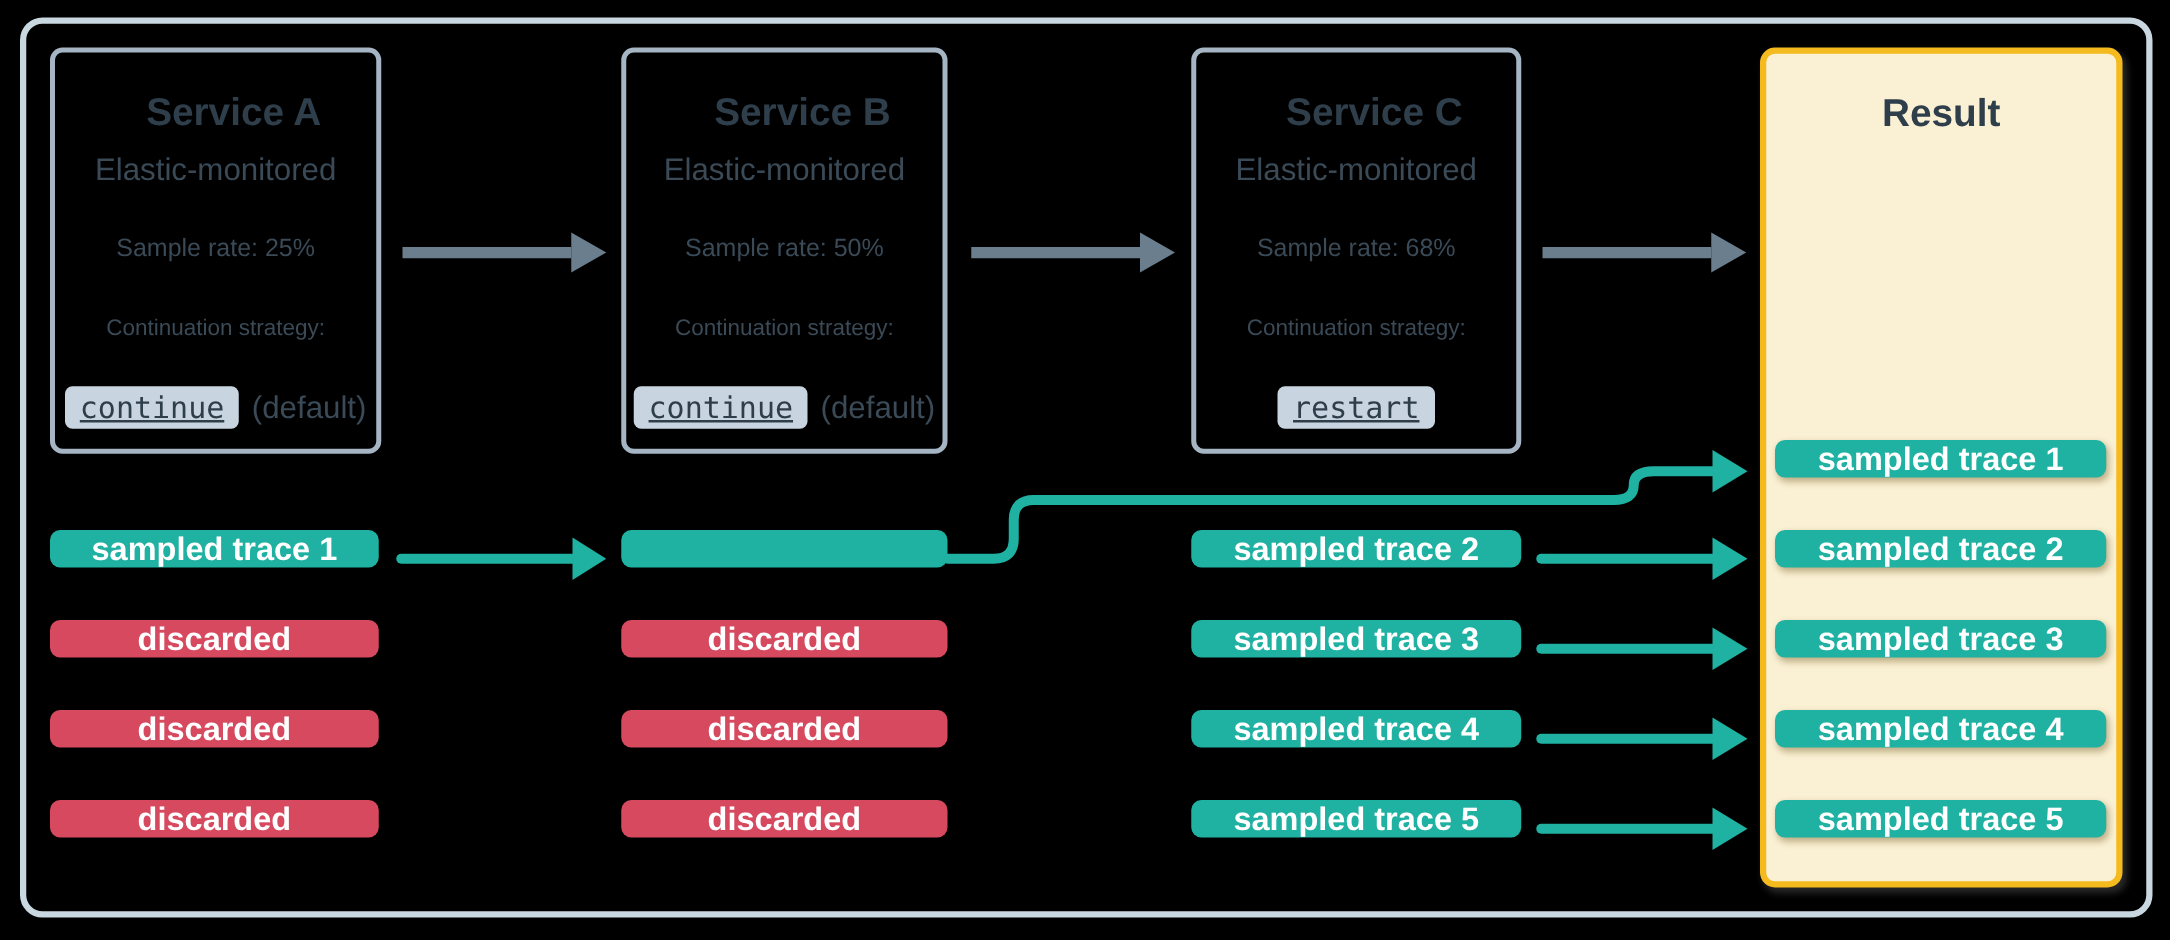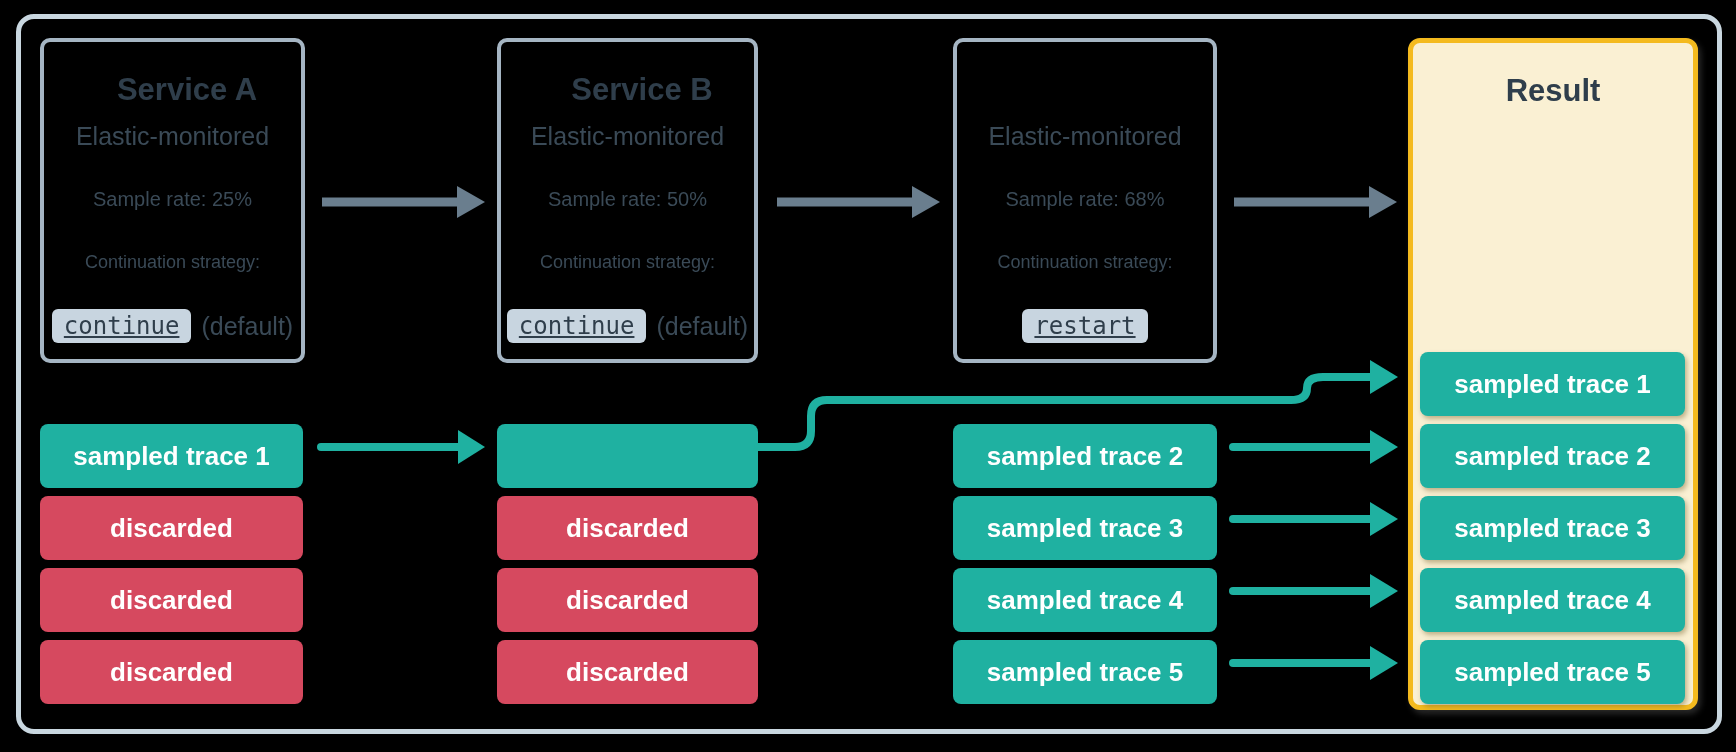--- a/index.html
+++ b/index.html
@@ -53,21 +53,21 @@
     background:var(--result_bg);border:5px solid var(--result_border);
     border-radius:12px;box-sizing:border-box;
     box-shadow:3px 4px 6px rgba(90,90,90,0.45);
   }
   .result-title{
     position:absolute;top:30px;left:0;right:0;text-align:center;
     font-size:31px;font-weight:bold;color:var(--title_text);
   }
   
   .chip{
-    position:absolute;height:64px;border-radius:8px;box-sizing:border-box;
+    position:absolute;height:30px;border-radius:8px;box-sizing:border-box;
     display:flex;align-items:center;justify-content:center;
     font-size:26px;font-weight:600;color:#fff;white-space:nowrap;text-align:right;
   }
   .sampled{background:var(--sampled);}
   .discarded{background:var(--discarded);}
   .col-a{left:40px;width:263px;}
   .col-b{left:497px;width:261px;}
   .col-c{left:953px;width:264px;}
   .col-r{left:1420px;width:265px;box-shadow:2px 3px 5px rgba(120,100,45,0.45);}
   .row-0{top:352px;}
@@ -101,20 +101,21 @@
     <div class="svc-mon">Elastic-monitored</div>
     <div class="svc-rate">Sample rate: 50%</div>
     <div class="svc-cont">Continuation strategy:</div>
     <div class="svc-strategy-row">
       <span class="code-chip">continue</span>
       <span class="suffix">(default)</span>
     </div>
   </div>
 
   <div class="svc-box svc-c">
+    <div class="svc-title">Service C</div>
     <div class="svc-mon">Elastic-monitored</div>
     <div class="svc-rate">Sample rate: 68%</div>
     <div class="svc-cont">Continuation strategy:</div>
     <div class="svc-strategy-row">
       <span class="code-chip">restart</span>
 
     </div>
   </div>
 
   <div class="result-box">

